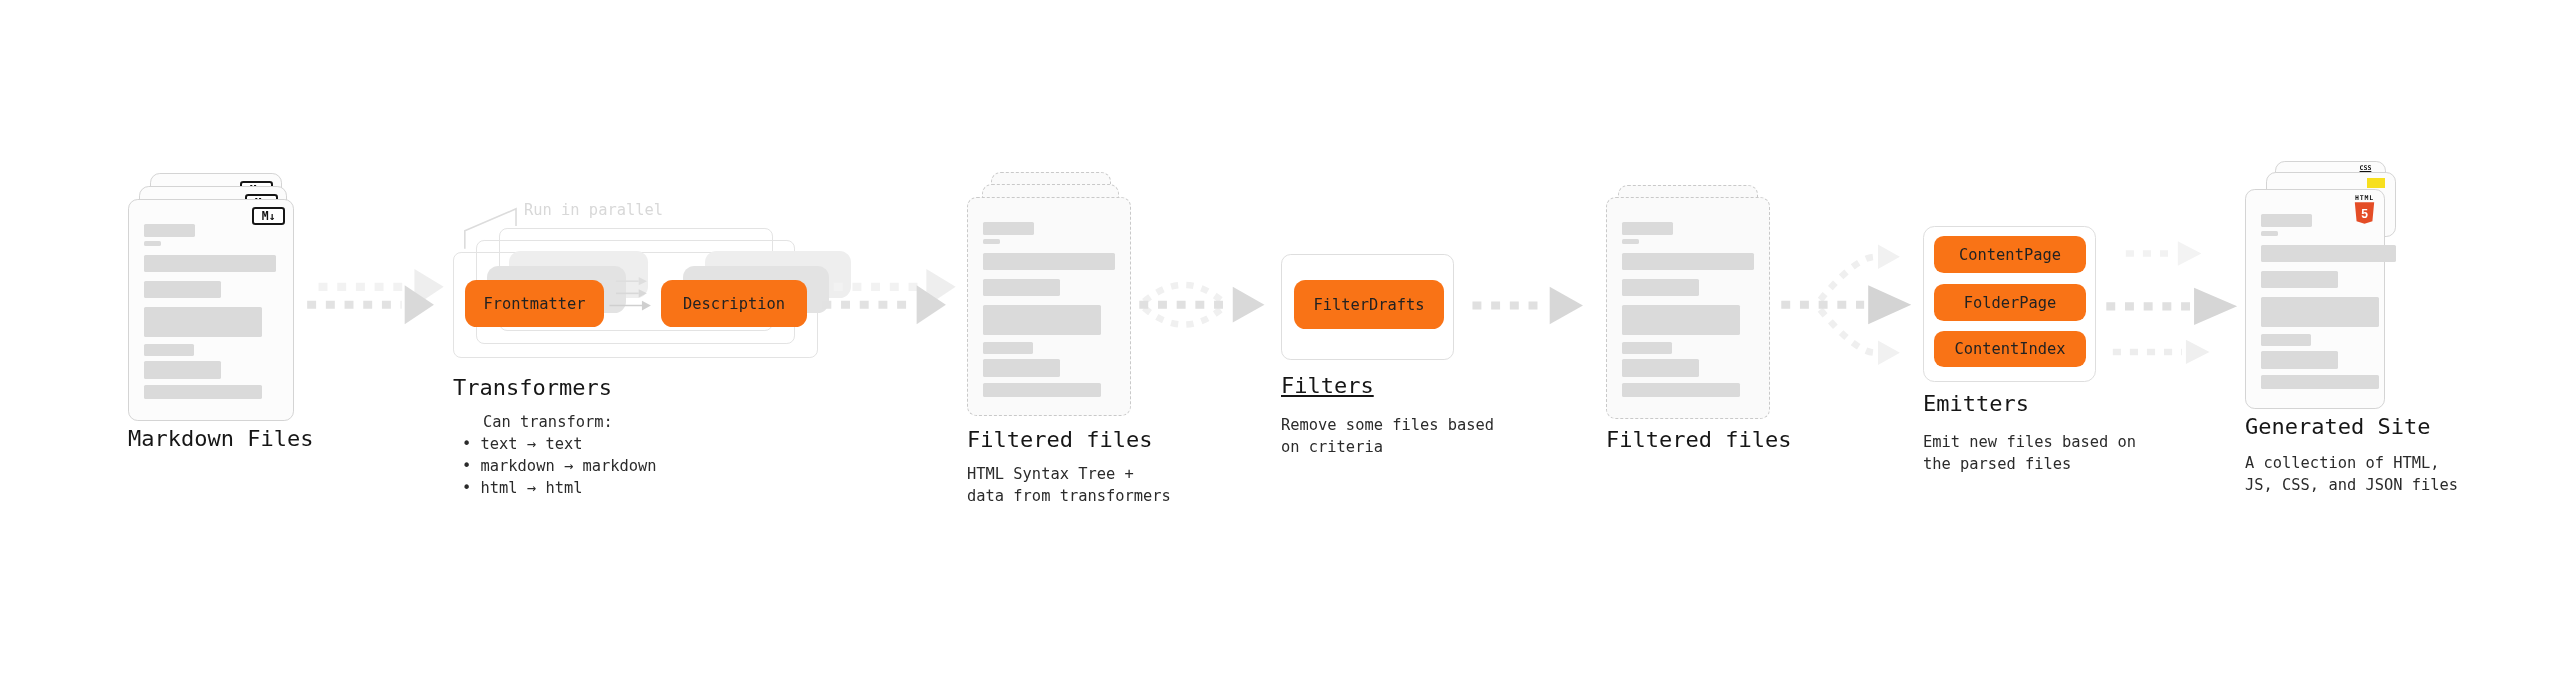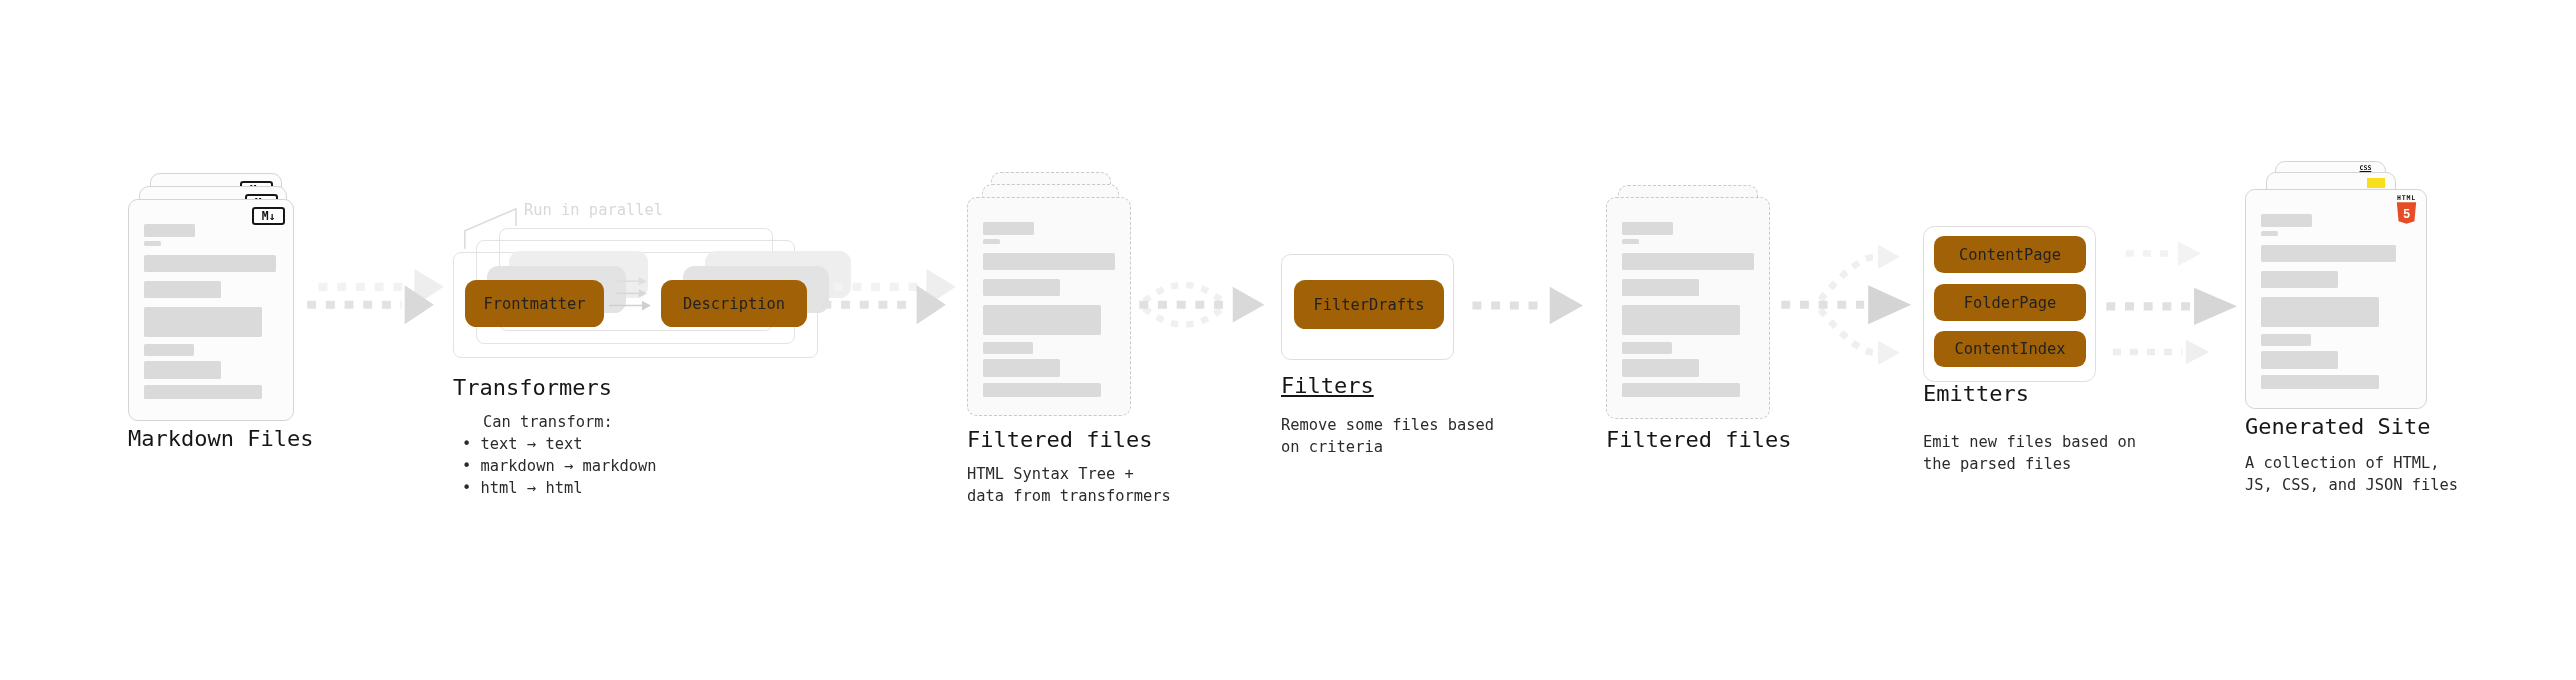--- a/index.html
+++ b/index.html
@@ -4,21 +4,21 @@
 <style>
   html,body{margin:0;padding:0;background:#fff;}
   .canvas{position:relative;width:2576px;height:681px;background:#ffffff;overflow:hidden;
           font-family:"DejaVu Sans Mono","Liberation Mono",monospace;color:#1c1c1c;}
   .card{position:absolute;background:#fcfcfc;border:1.6px solid #d4d4d4;border-radius:9.8px;box-sizing:border-box;}
   .card.dashed{background:#fafafa;border:1.6px dashed #c9c9c9;}
   .bar{position:absolute;background:#dadada;border-radius:1.6px;}
   .md-badge{position:absolute;top:6.5px;right:8.1px;width:32.5px;height:18px;border:2.4px solid #161616;border-radius:3.3px;
             background:#fff;font-weight:bold;font-size:11.4px;line-height:15.4px;text-align:center;color:#111;box-sizing:border-box;}
   .obox{position:absolute;border:1.6px solid #e3e3e3;border-radius:8.1px;background:transparent;box-sizing:border-box;}
-  .gbtn{position:absolute;background:#a16207;border-radius:11.4px;display:flex;align-items:center;justify-content:center;
+  .gbtn{position:absolute;background:#f97316;border-radius:11.4px;display:flex;align-items:center;justify-content:center;
         font-size:15.4px;color:#222;}
   .gbtn.echo1{background:#e3e3e3;}
   .gbtn.echo2{background:#eeeeee;}
   .title{position:absolute;font-size:22px;line-height:1.1;color:#161616;white-space:nowrap;}
   .body-text{position:absolute;font-size:15.4px;line-height:22px;color:#2b2b2b;white-space:pre;}
   .note{position:absolute;font-size:15.4px;line-height:1;color:#d8d8d8;white-space:nowrap;}
   .arrow-layer{position:absolute;left:0;top:0;pointer-events:none;}
   .h5-badge{position:absolute;top:4.9px;right:7.3px;width:24.4px;text-align:center;}
   .h5-badge .t{font-size:6.5px;font-weight:bold;letter-spacing:0.8px;color:#111;line-height:7.3px;}
   .js-badge{position:absolute;top:4.9px;right:9.8px;width:18px;height:9.8px;}
@@ -100,34 +100,34 @@
     <div class="bar" style="left:15.4px;top:144px;width:50px;height:12.2px;"></div>
     <div class="bar" style="left:15.4px;top:161px;width:77px;height:18px;"></div>
     <div class="bar" style="left:15.4px;top:185px;width:118px;height:14px;"></div>
   </div>
   <div class="title" style="left:1606px;top:428px;text-align:right;">Filtered files</div>
 
   <div class="obox" style="left:1923px;top:226px;width:173px;height:156px;border-radius:11.4px;border-color:#dedede;"></div>
   <div class="gbtn" style="left:1934px;top:236px;width:152px;height:37px;border-radius:9.8px;">ContentPage</div>
   <div class="gbtn" style="left:1934px;top:284px;width:152px;height:37px;border-radius:9.8px;">FolderPage</div>
   <div class="gbtn" style="left:1934px;top:331px;width:152px;height:36px;border-radius:9.8px;">ContentIndex</div>
-  <div class="title" style="left:1923px;top:382px;">Emitters</div>
+  <div class="title" style="left:1923px;top:392px;">Emitters</div>
   <div class="body-text" style="left:1923px;top:431px;">Emit new files based on</div>
   <div class="body-text" style="left:1923px;top:453px;">the parsed files</div>
 
   <div class="card" style="left:2275px;top:161px;width:111px;height:57px;">
     <div class="css-badge">
       <div class="t">CSS</div>
       <div class="u" style="background: rgb(41, 101, 241);"></div>
     </div>
   </div>
   <div class="card" style="left:2266px;top:172px;width:130px;height:65px;">
     <div class="js-badge" style="background: rgb(247, 223, 30);"></div>
   </div>
-  <div class="card" style="left:2245px;top:189px;width:182px;height:220px;">
+  <div class="card" style="left:2245px;top:189px;width:140px;height:220px;">
     <div class="h5-badge">
       <div class="t">HTML</div>
       <svg width="21" height="23" viewBox="0 0 26 28" style="display:block;margin:0 auto;">
         <path d="M1 0 L25 0 L22.8 23.5 L13 26.8 L3.2 23.5 Z" fill="#e44d26"></path>
         <text x="13" y="20" text-anchor="middle" font-size="15" font-weight="bold" fill="#ffffff" font-family="Liberation Sans, sans-serif">5</text>
       </svg>
     </div>
     <div class="bar" style="left:15.4px;top:24.4px;width:51px;height:12.2px;"></div>
     <div class="bar" style="left:15.4px;top:41px;width:17px;height:4.9px;"></div>
     <div class="bar" style="left:15.4px;top:55px;width:135px;height:17px;"></div>

